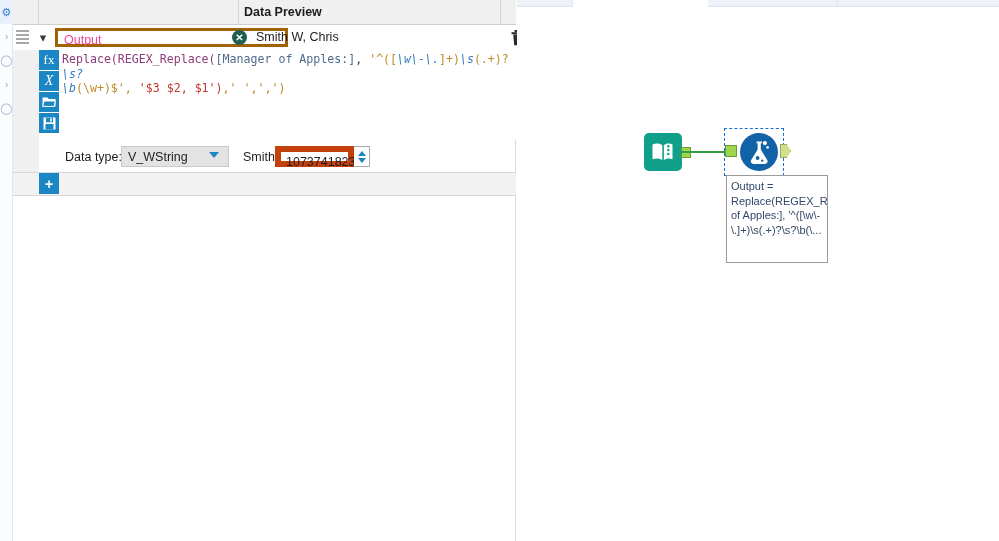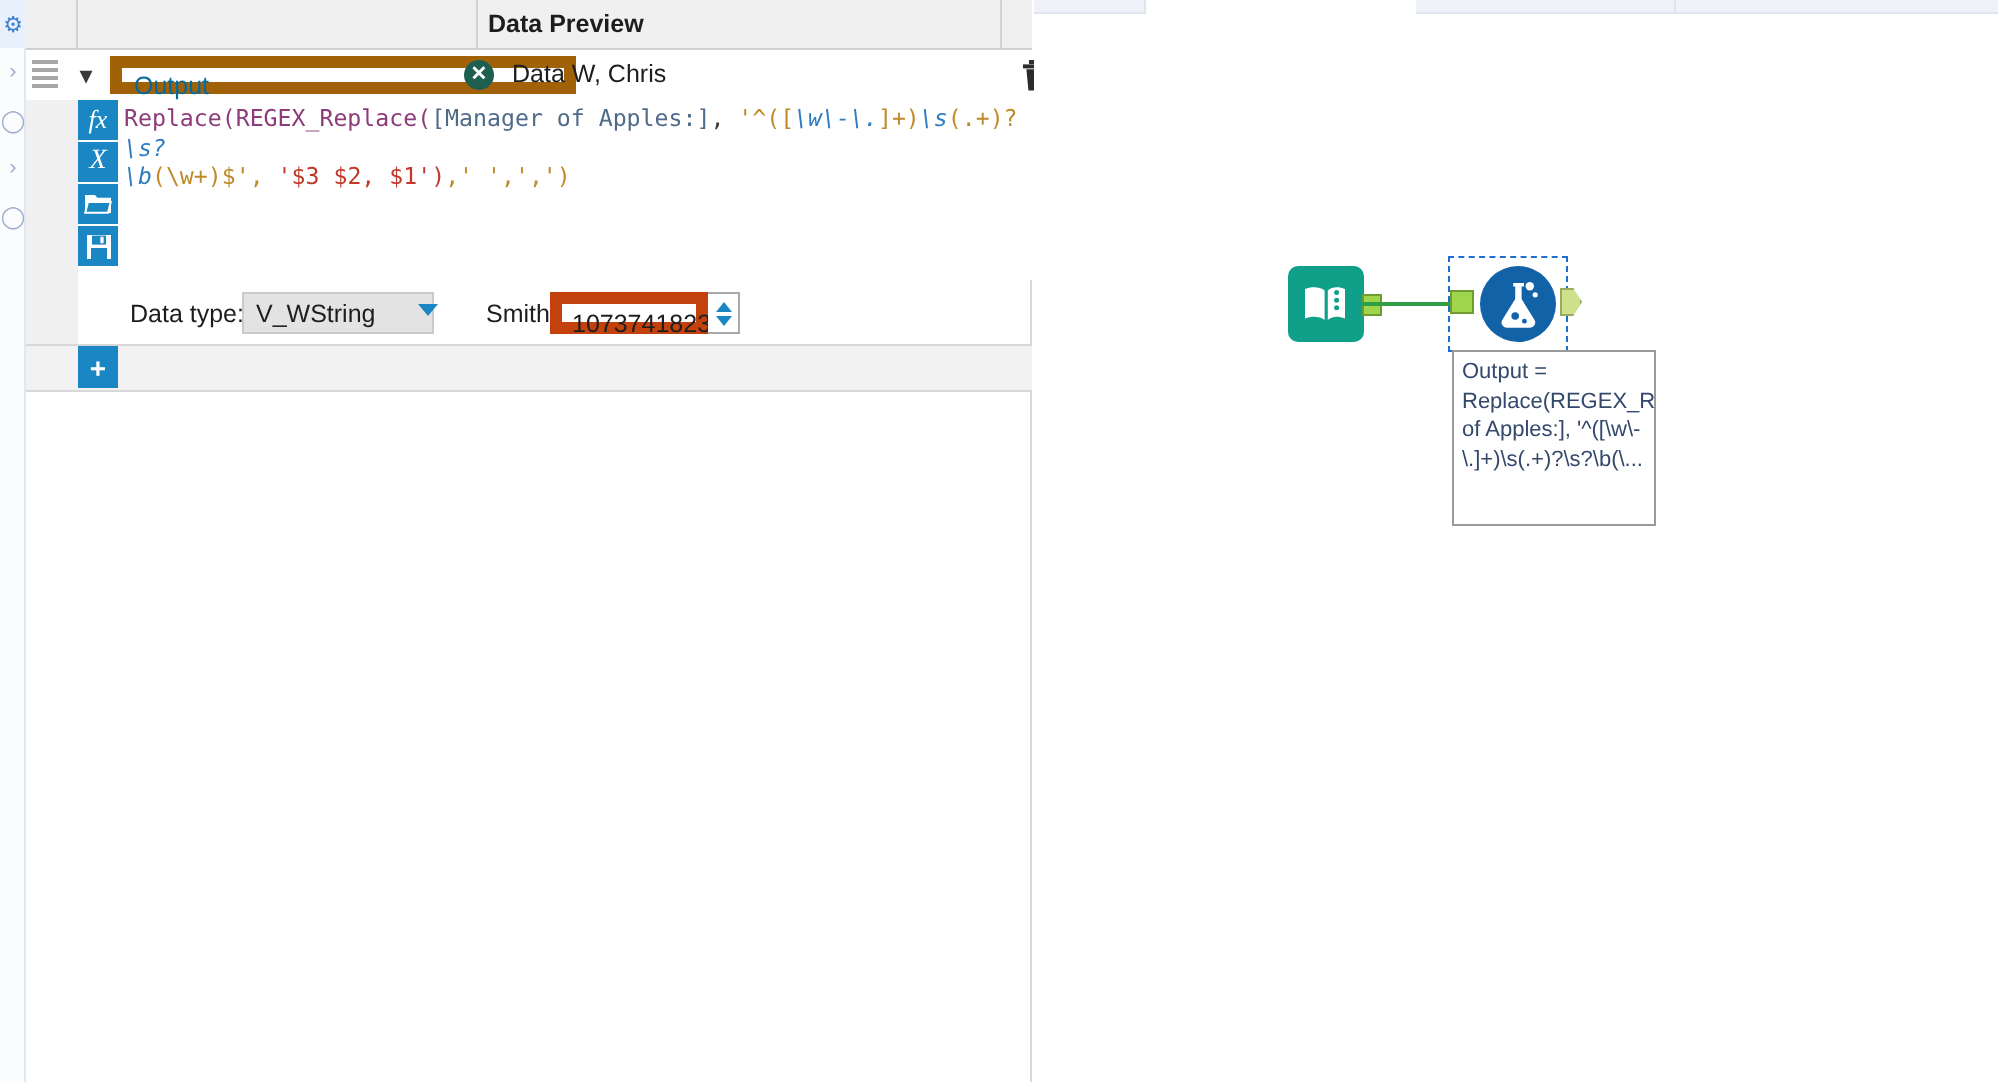--- a/index.html
+++ b/index.html
@@ -55,22 +55,22 @@
     display:flex;flex-direction:column;justify-content:center;gap:2px;padding:0 1px;
   }
   #drag-handle i{display:block;height:2px;background:#a8a8a8;}
   #row-chevron{
     position:absolute;left:19px;top:1px;width:22px;height:23px;
     display:flex;align-items:center;justify-content:center;
     color:#3a3a3a;font-size:13px;
   }
   #out-field{
     position:absolute;left:42px;top:3px;width:233px;height:19px;
-    border:6px solid #a16207;background:#fff;box-sizing:border-box;
-    font-size:12.5px;color:#0369a1;padding:1px 6px;line-height:17px;
+    border:3px solid #a16207;background:#fff;box-sizing:border-box;
+    font-size:12.5px;color:#ec4899;padding:1px 6px;line-height:17px;
   }
   #clear-ico{
     position:absolute;left:219px;top:5px;width:15px;height:15px;border-radius:50%;
     background:#1f5f4f;color:#fff;font-size:10px;line-height:15px;text-align:center;font-weight:bold;
   }
   #preview-val{
     position:absolute;left:243px;top:3px;height:19px;line-height:19px;
     font-size:12.5px;color:#1d1d1d;
   }
   #trash-ico{
@@ -78,21 +78,21 @@
   }
   
   #fx-toolbar{
     position:absolute;left:26px;top:50px;width:20px;
   }
   .fxbtn{
     width:20px;height:20px;background:#1b86c4;margin-bottom:1px;
     display:flex;align-items:center;justify-content:center;
     color:#ffffff;font-size:12px;
   }
-  .fxbtn.fx{font-style:italic;font-family:"Liberation Serif",serif;font-size:13px;}
+  .fxbtn.fx{font-family:"Liberation Serif",serif;font-size:13px;}
   .fxbtn.xv{font-style:italic;font-family:"Liberation Serif",serif;font-size:14px;}
   
   #expr-area{
     position:absolute;left:46px;top:50px;width:470px;height:90px;
     background:#ffffff;
   }
   #expr-text{
     font-family:"DejaVu Sans Mono","Liberation Mono",monospace;
     font-size:11.6px;line-height:14.5px;
     padding:2px 2px 0 3px;white-space:pre-wrap;word-break:break-all;
@@ -103,21 +103,21 @@
   .t-str{color:#c08a2a;}
   .t-esc{color:#2f7bbf;font-style:italic;}
   .t-num{color:#c0392b;}
   
   #dtype-row{
     position:absolute;left:46px;top:144px;width:470px;height:28px;
   }
   .lbl{font-size:12.5px;color:#1d1d1d;}
   #dtype-label{position:absolute;left:6px;top:6px;}
   #dtype-select{
-    position:absolute;left:62px;top:2px;width:96px;height:21px;
+    position:absolute;left:62px;top:2px;width:108px;height:21px;
     background:#e3e3e3;border:1px solid #cacaca;box-sizing:border-box;
     font-size:12.5px;color:#1d1d1d;padding:2px 6px;line-height:17px;
   }
   #dtype-caret{
     position:absolute;left:150px;top:8px;width:0;height:0;
     border-left:5px solid transparent;border-right:5px solid transparent;
     border-top:6px solid #1b86c4;
   }
   #size-label{position:absolute;left:184px;top:6px;}
   #size-input{
@@ -219,21 +219,21 @@
     <div id="out-row">
       <div id="drag-handle">
           <i></i>
           <i></i>
           <i></i>
           <i></i>
         </div>
       <div id="row-chevron">▾</div>
       <div id="out-field">Output</div>
       <div id="clear-ico">✕</div>
-      <div id="preview-val">Data W, Chris</div>
+      <div id="preview-val">Smith W, Chris</div>
       <div id="trash-ico">
         <svg width="16" height="18" viewBox="0 0 16 18" aria-hidden="true">
           <rect x="4.5" y="1" width="7" height="2" fill="#2b2b2b"></rect>
           <rect x="1.5" y="3.2" width="13" height="2" fill="#2b2b2b"></rect>
           <path d="M3.2 5.6 h9.6 l-1 10.6 h-7.6 z" fill="#2b2b2b"></path>
         </svg>
       </div>
     </div>
 
     <div id="left-col-strip2"></div>

